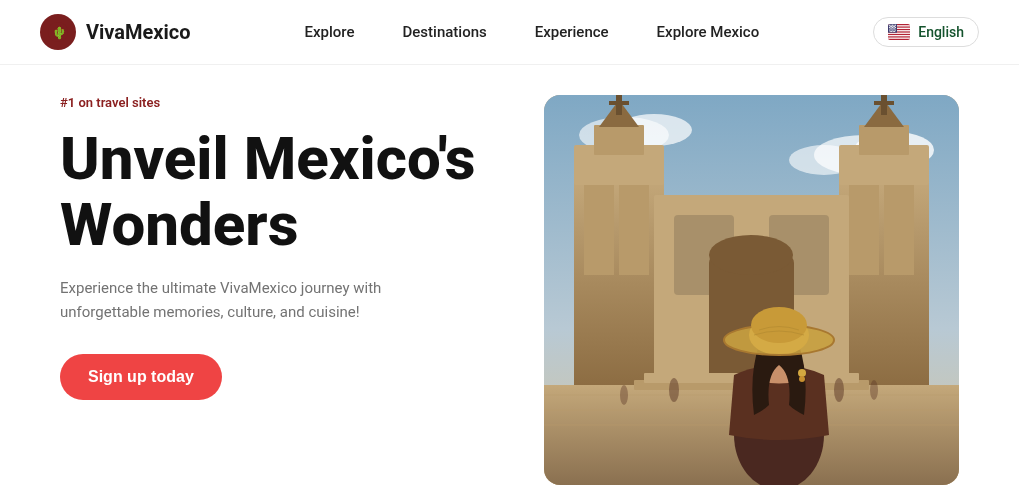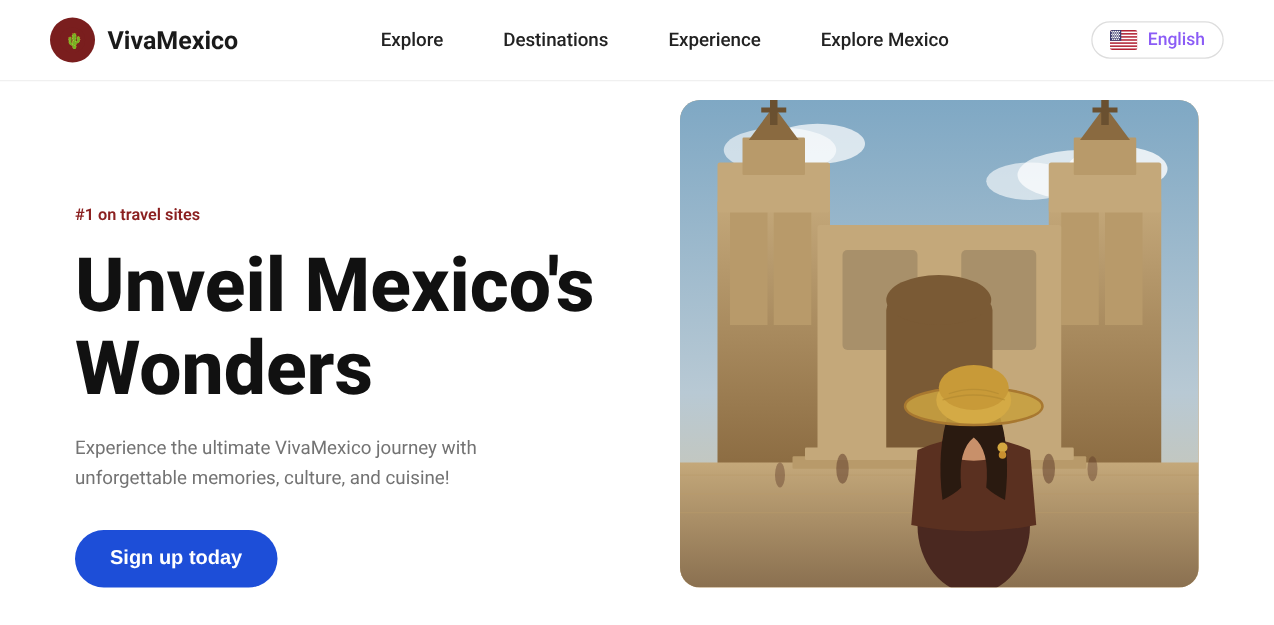--- a/index.html
+++ b/index.html
@@ -66,37 +66,37 @@
     .lang-selector {
       display: flex;
       align-items: center;
       gap: 8px;
       padding: 6px 14px;
       border: 1px solid #ddd;
       border-radius: 20px;
       cursor: pointer;
       font-size: 14px;
       font-weight: 500;
-      color: #8b5cf6;
+      color: #14532d;
       background: #fff;
     }
 
     .flag-icon {
       width: 22px;
       height: 16px;
       border-radius: 2px;
       overflow: hidden;
       display: inline-flex;
       align-items: center;
     }
 
     
     main {
       display: flex;
-      align-items: flex-end;
+      align-items: flex-start;
       padding: 30px 60px 30px 60px;
       height: calc(500px - 65px);
     }
 
     .hero-left {
       flex: 1;
       padding-right: 40px;
     }
 
     .badge {
@@ -116,21 +116,21 @@
 
     .hero-desc {
       font-size: 15px;
       color: #737373;
       line-height: 1.6;
       max-width: 380px;
       margin-bottom: 30px;
     }
 
     .cta-button {
-      background: #1d4ed8;
+      background: #ef4444;
       color: #fff;
       border: none;
       border-radius: 28px;
       padding: 14px 28px;
       font-size: 16px;
       font-weight: 600;
       cursor: pointer;
       display: inline-block;
     }
 

